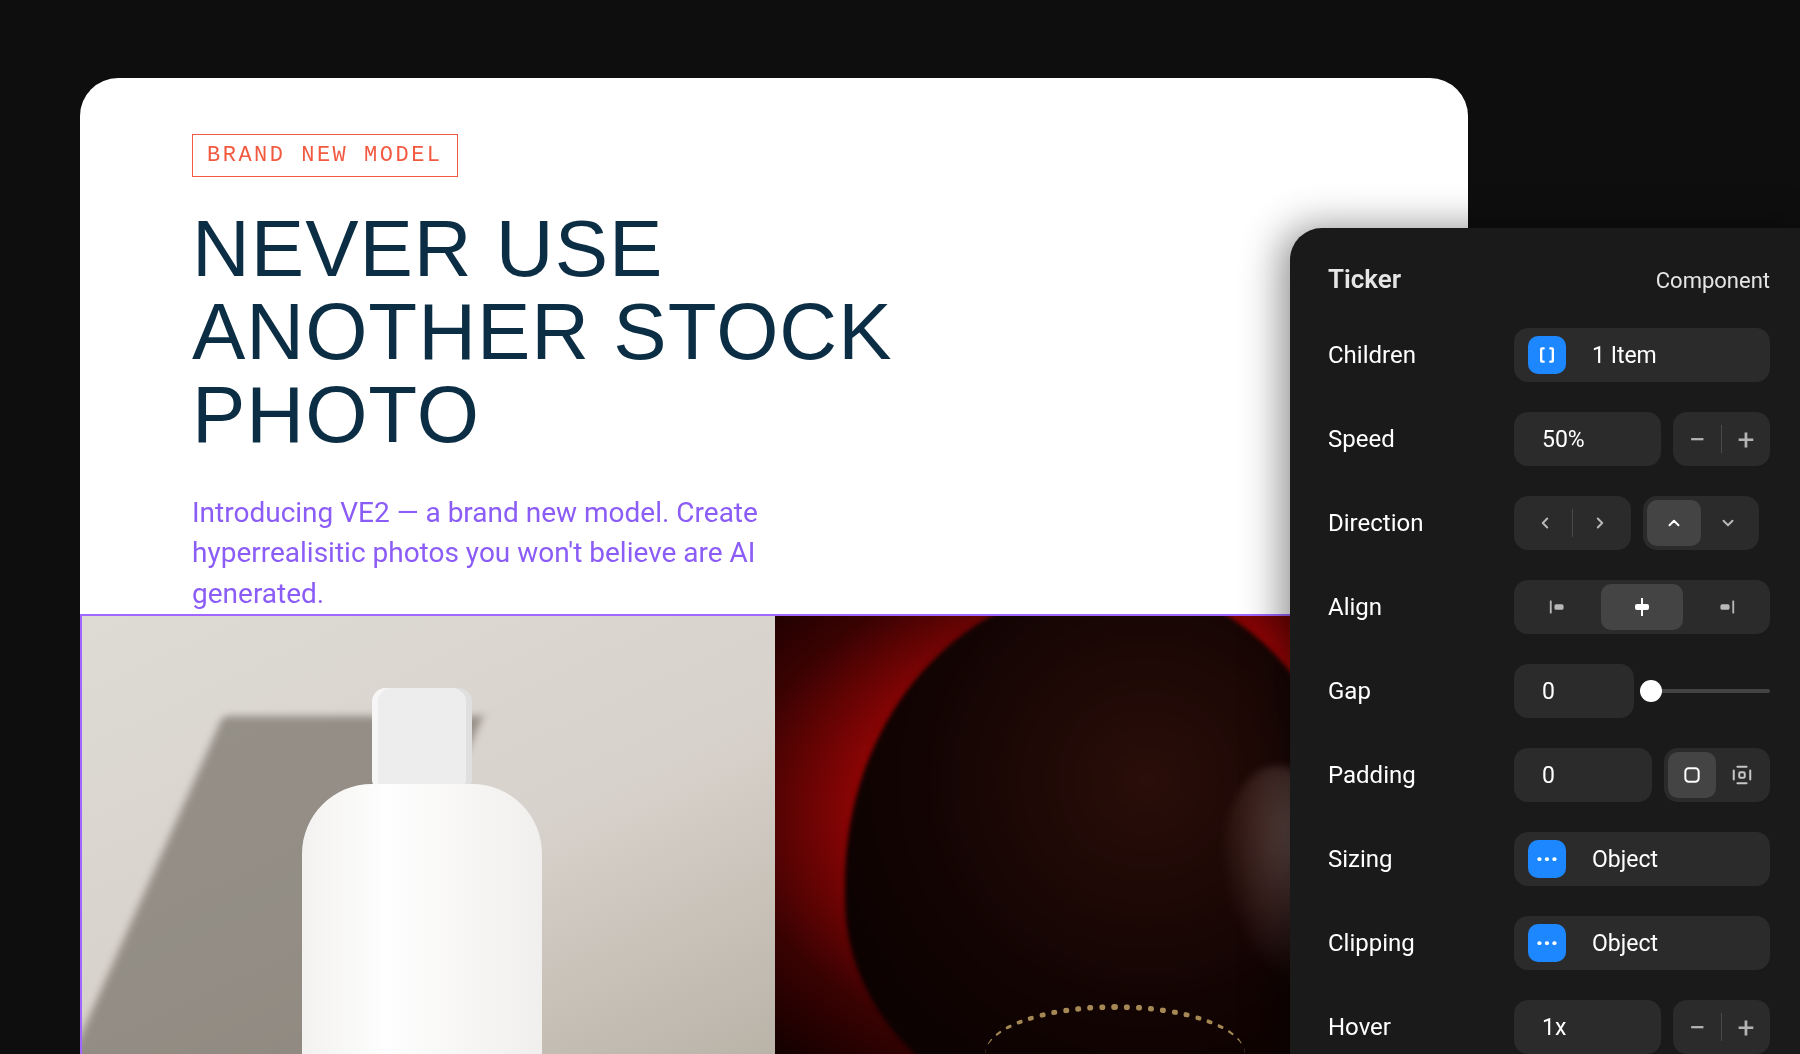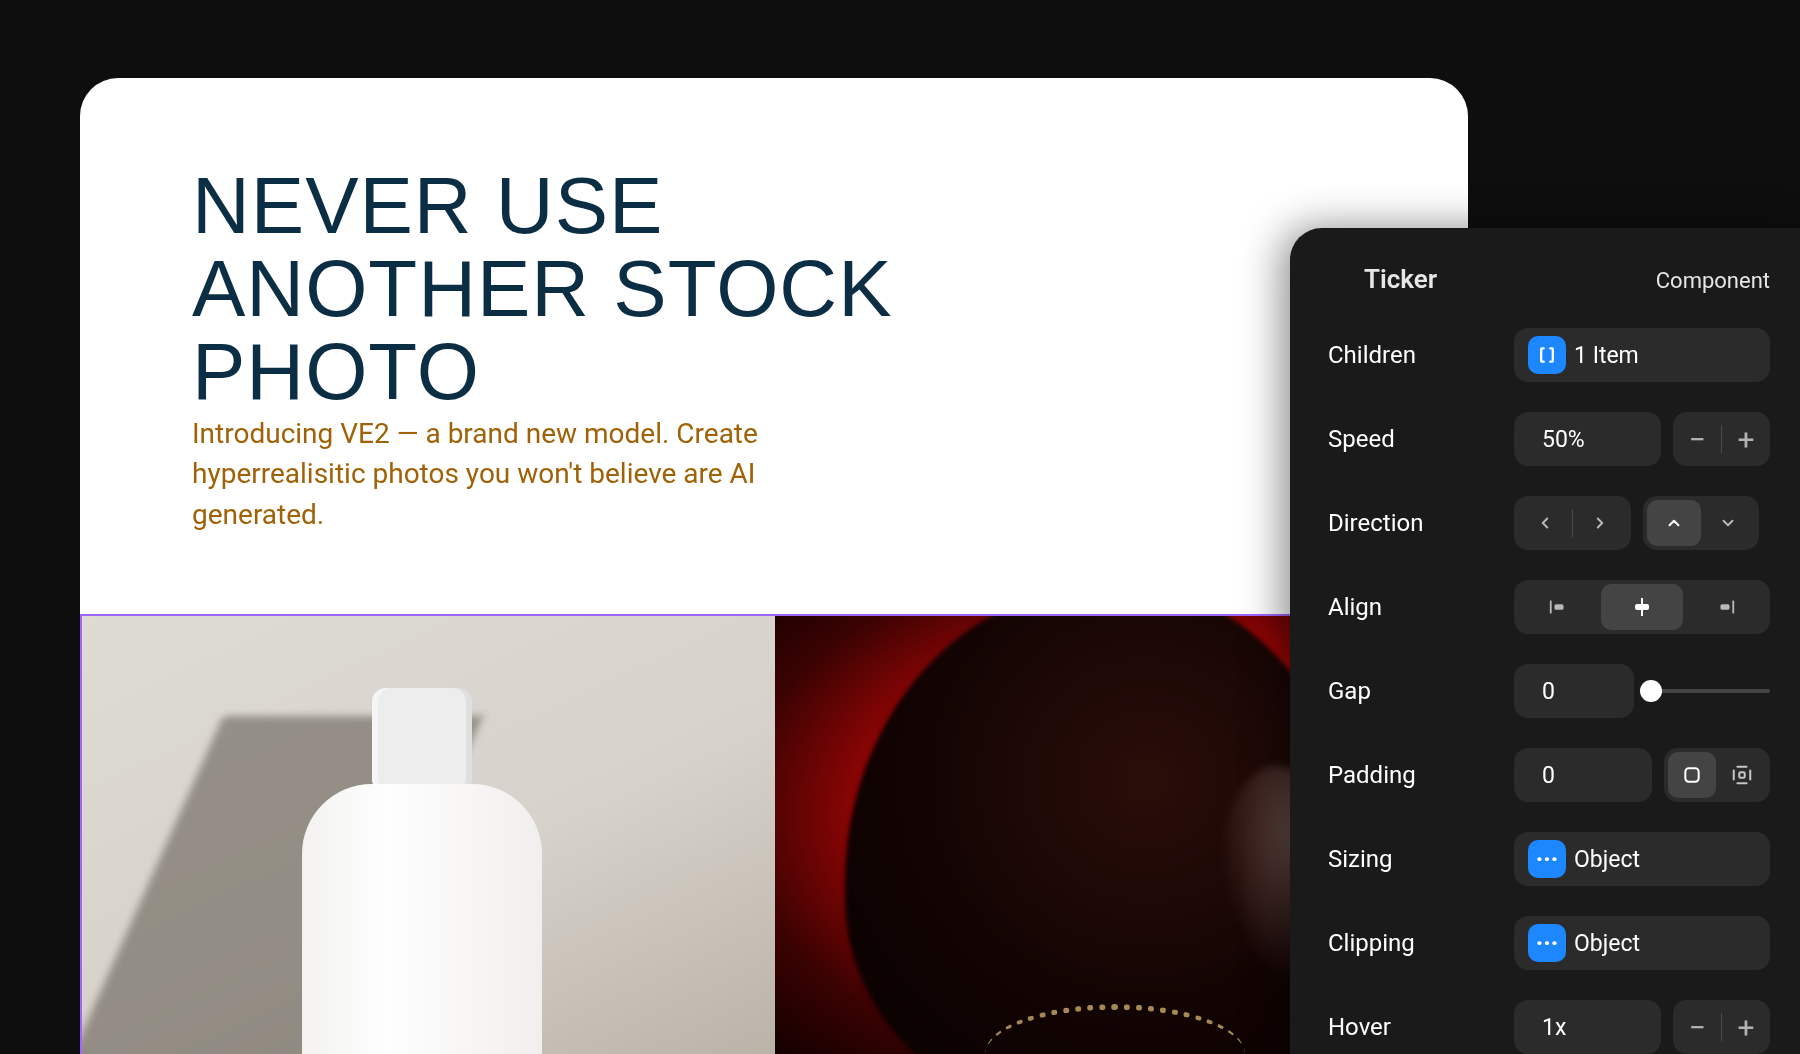--- a/index.html
+++ b/index.html
@@ -42,23 +42,24 @@
     font-size: 80px;
     line-height: 1.04;
     letter-spacing: 1px;
     color: #0b2e45;
     font-stretch: condensed;
     font-family: Liberation Sans, sans-serif;
     max-width: 760px;
   }
 
   .subtext {
+    margin-top: 36px;
     font-size: 28px;
     line-height: 1.45;
-    color: #a16207;
+    color: #8b5cf6;
     max-width: 600px;
   }
 
   .gallery {
     position: absolute;
     top: 536px;
     left: 0;
     right: 0;
     bottom: 0;
     border-top: 2px solid #a166ff;
@@ -148,21 +149,20 @@
     color: #e6e6e6;
     padding: 36px 30px 0 38px;
     font-size: 24px;
     box-shadow: -8px 0 40px rgba(0,0,0,.45);
   }
   .panel-header {
     display: flex;
     justify-content: space-between;
     align-items: baseline;
     margin-bottom: 34px;
-    margin-left: 36px;
   }
   .panel-title { font-weight: 600; font-size: 26px; }
   .panel-type  { color: #e5e5e5; font-size: 22px; }
 
   .row {
     display: flex;
     align-items: center;
     margin-bottom: 30px;
     min-height: 54px;
   }
@@ -178,21 +178,21 @@
     align-items: center;
   }
 
   .pill {
     background: #2b2b2b;
     border-radius: 14px;
     height: 54px;
     display: flex;
     align-items: center;
     padding: 0 14px;
-    gap: 8px;
+    gap: 26px;
     flex: 1;
   }
   .chip-blue {
     width: 38px; height: 38px;
     border-radius: 10px;
     background: #1d87ff;
     display: flex; align-items: center; justify-content: center;
     color: #fff;
   }
   .chip-blue.dots { font-size: 24px; letter-spacing: 0; font-weight: 800; }
@@ -284,20 +284,21 @@
   }
   .icon-btn.active { background: #444; color: #fff; }
 
   svg { display: block; }
 </style>
 </head>
 <body>
 
 <div class="canvas">
   <div class="canvas-inner">
+    <span class="badge">BRAND NEW MODEL</span>
     <h1 class="headline">NEVER USE ANOTHER STOCK PHOTO</h1>
     <p class="subtext">Introducing VE2 — a brand new model. Create hyperrealisitic photos you won't believe are AI generated.</p>
   </div>
 
   <div class="gallery">
     <div class="tile tile-bottle">
       <div class="bottle">
         <div class="cap"></div>
         <div class="body">
           

